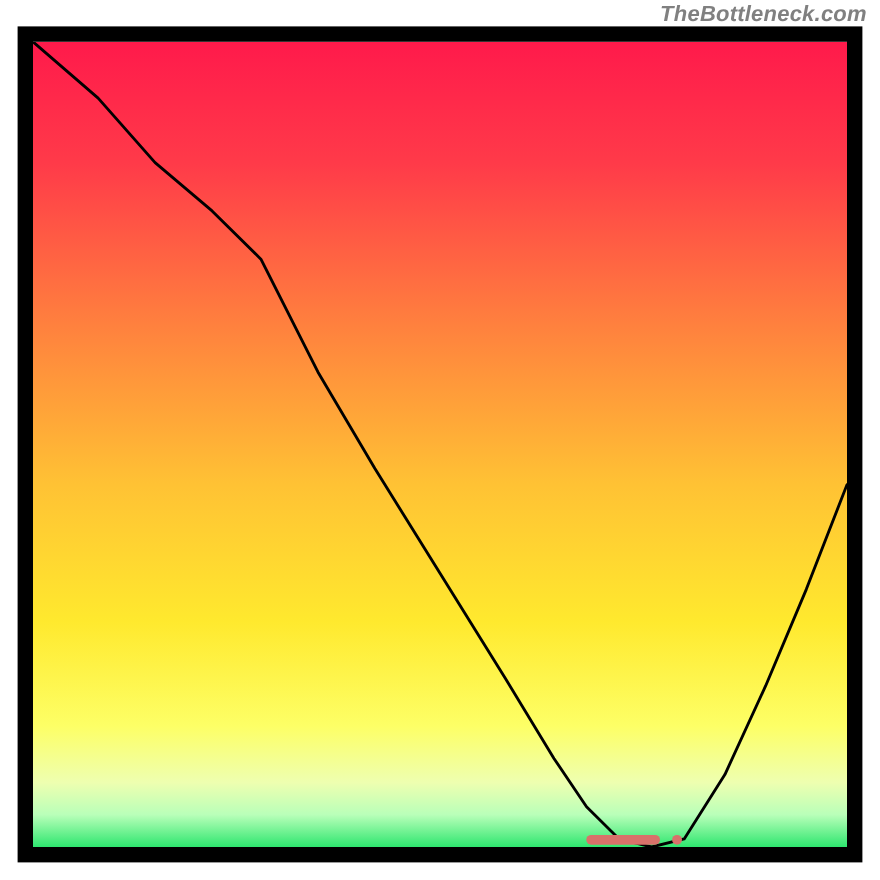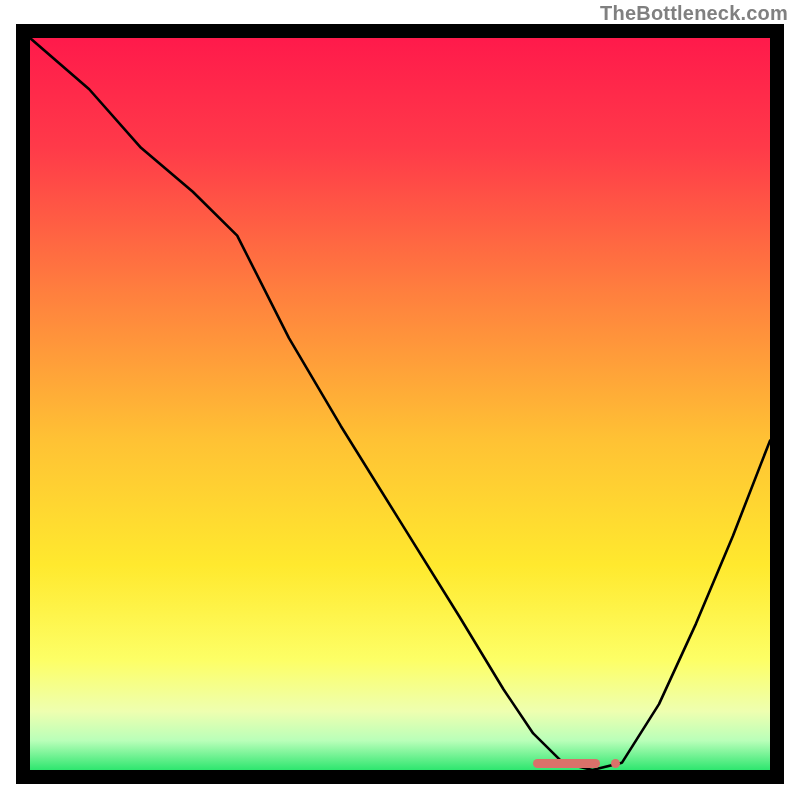--- a/index.html
+++ b/index.html
@@ -7,20 +7,21 @@
     padding: 0;
     width: 800px;
     height: 800px;
     background: #fff;
     font-family: Arial, Helvetica, sans-serif;
   }
   .stage {
     position: relative;
     width: 800px;
     height: 628px;
+    font-style: italic;
   }
   .watermark {
     position: absolute;
     top: 2px;
     right: 12px;
     font-size: 20px;
     font-weight: bold;
     color: #808080;
     z-index: 10;
     letter-spacing: 0.2px;

